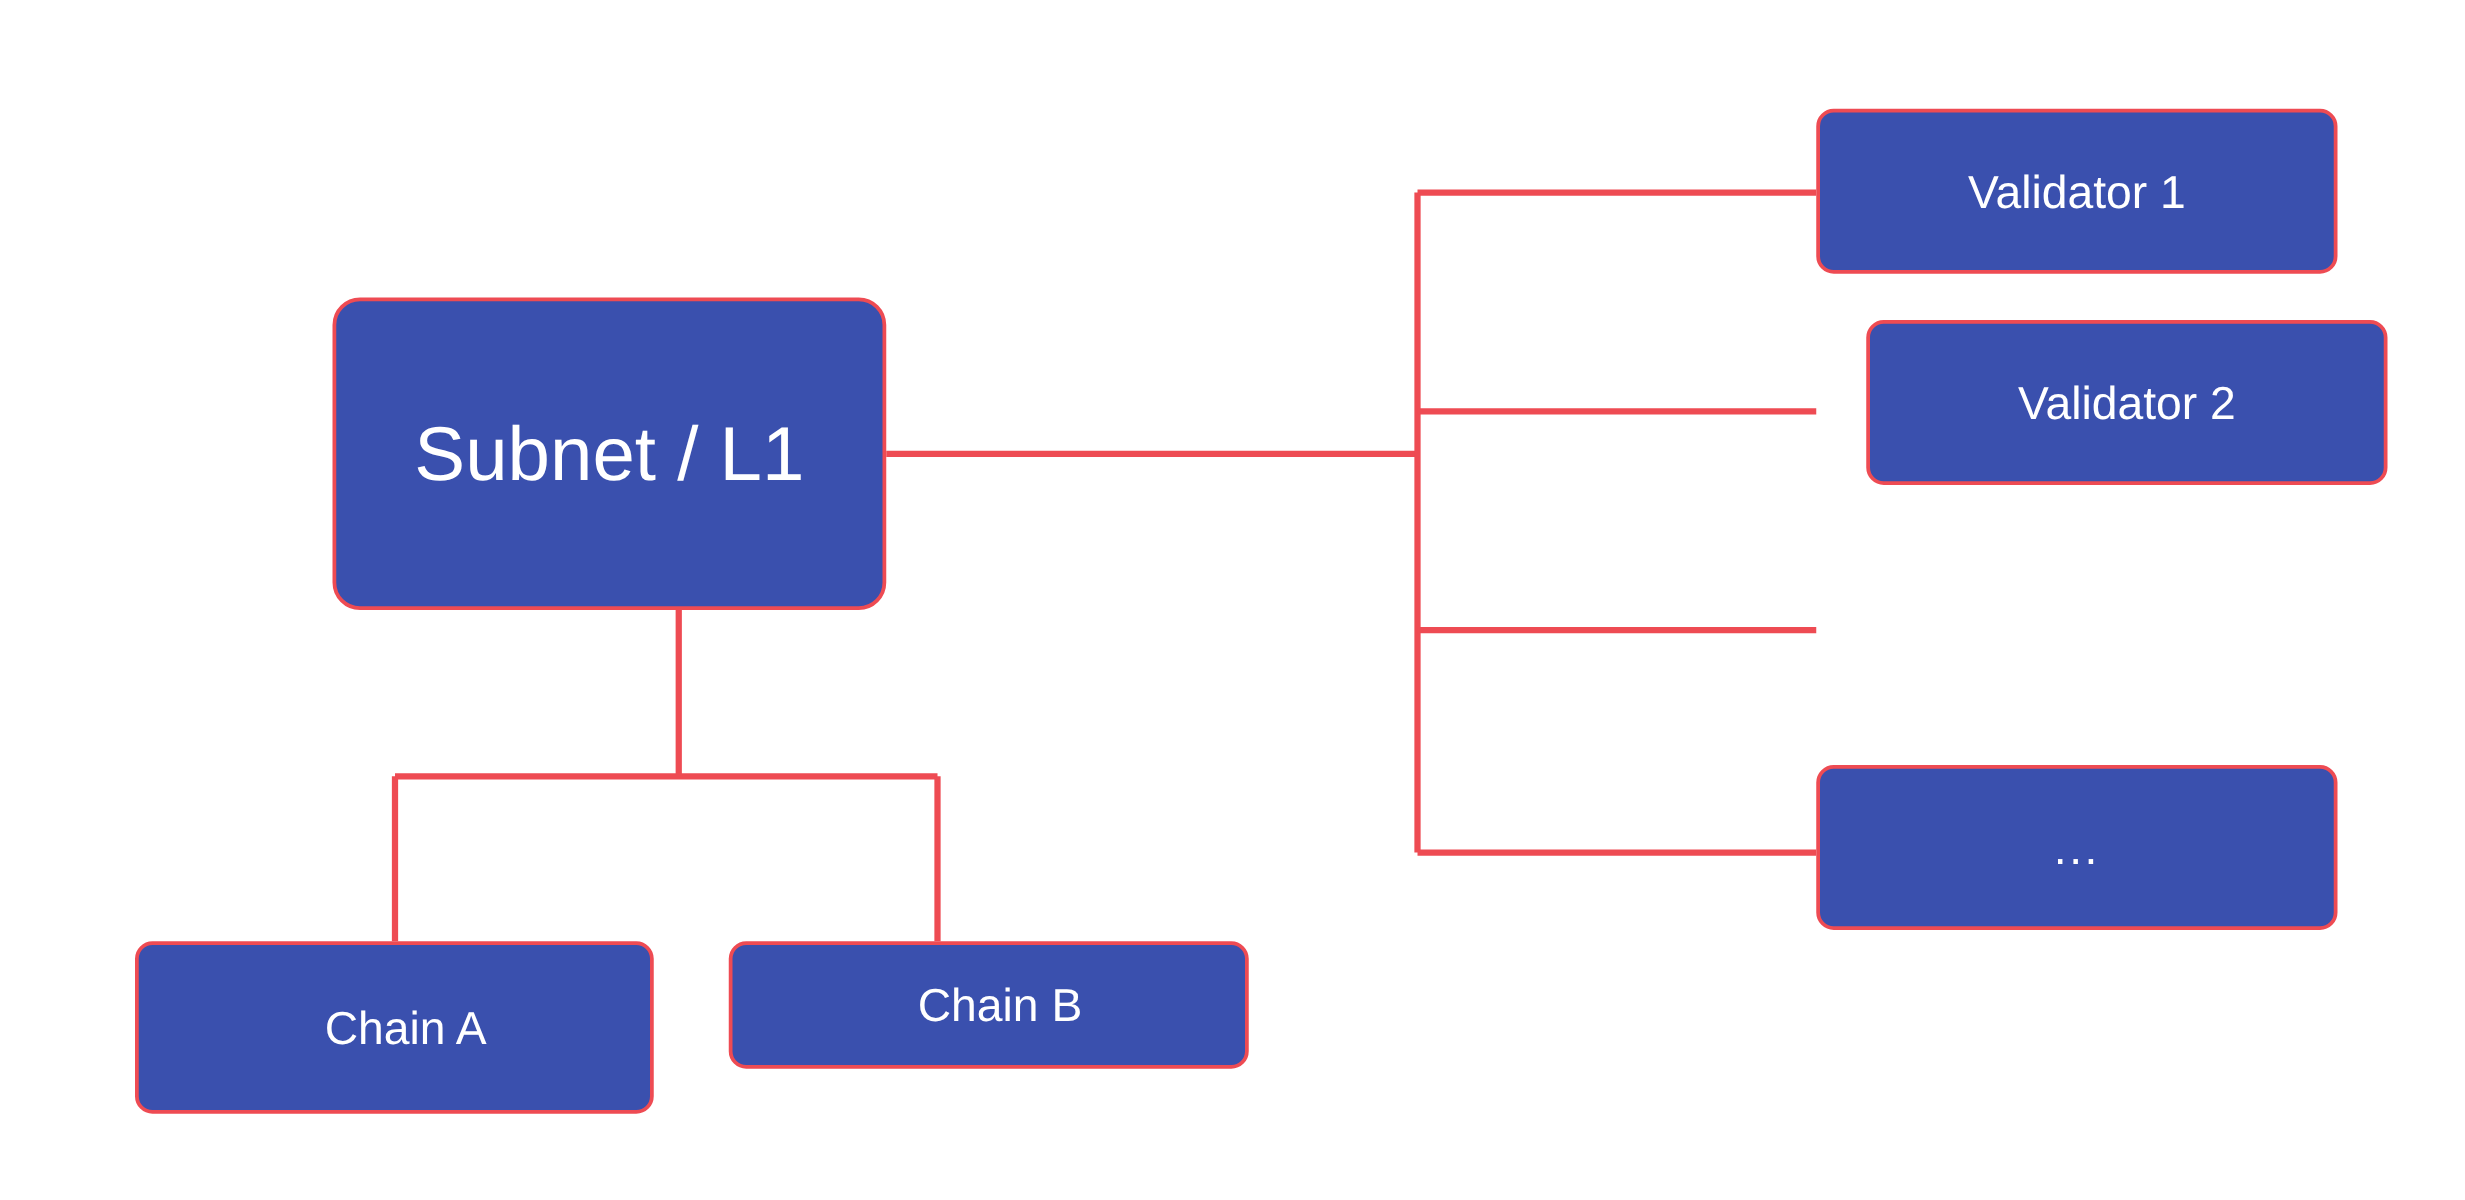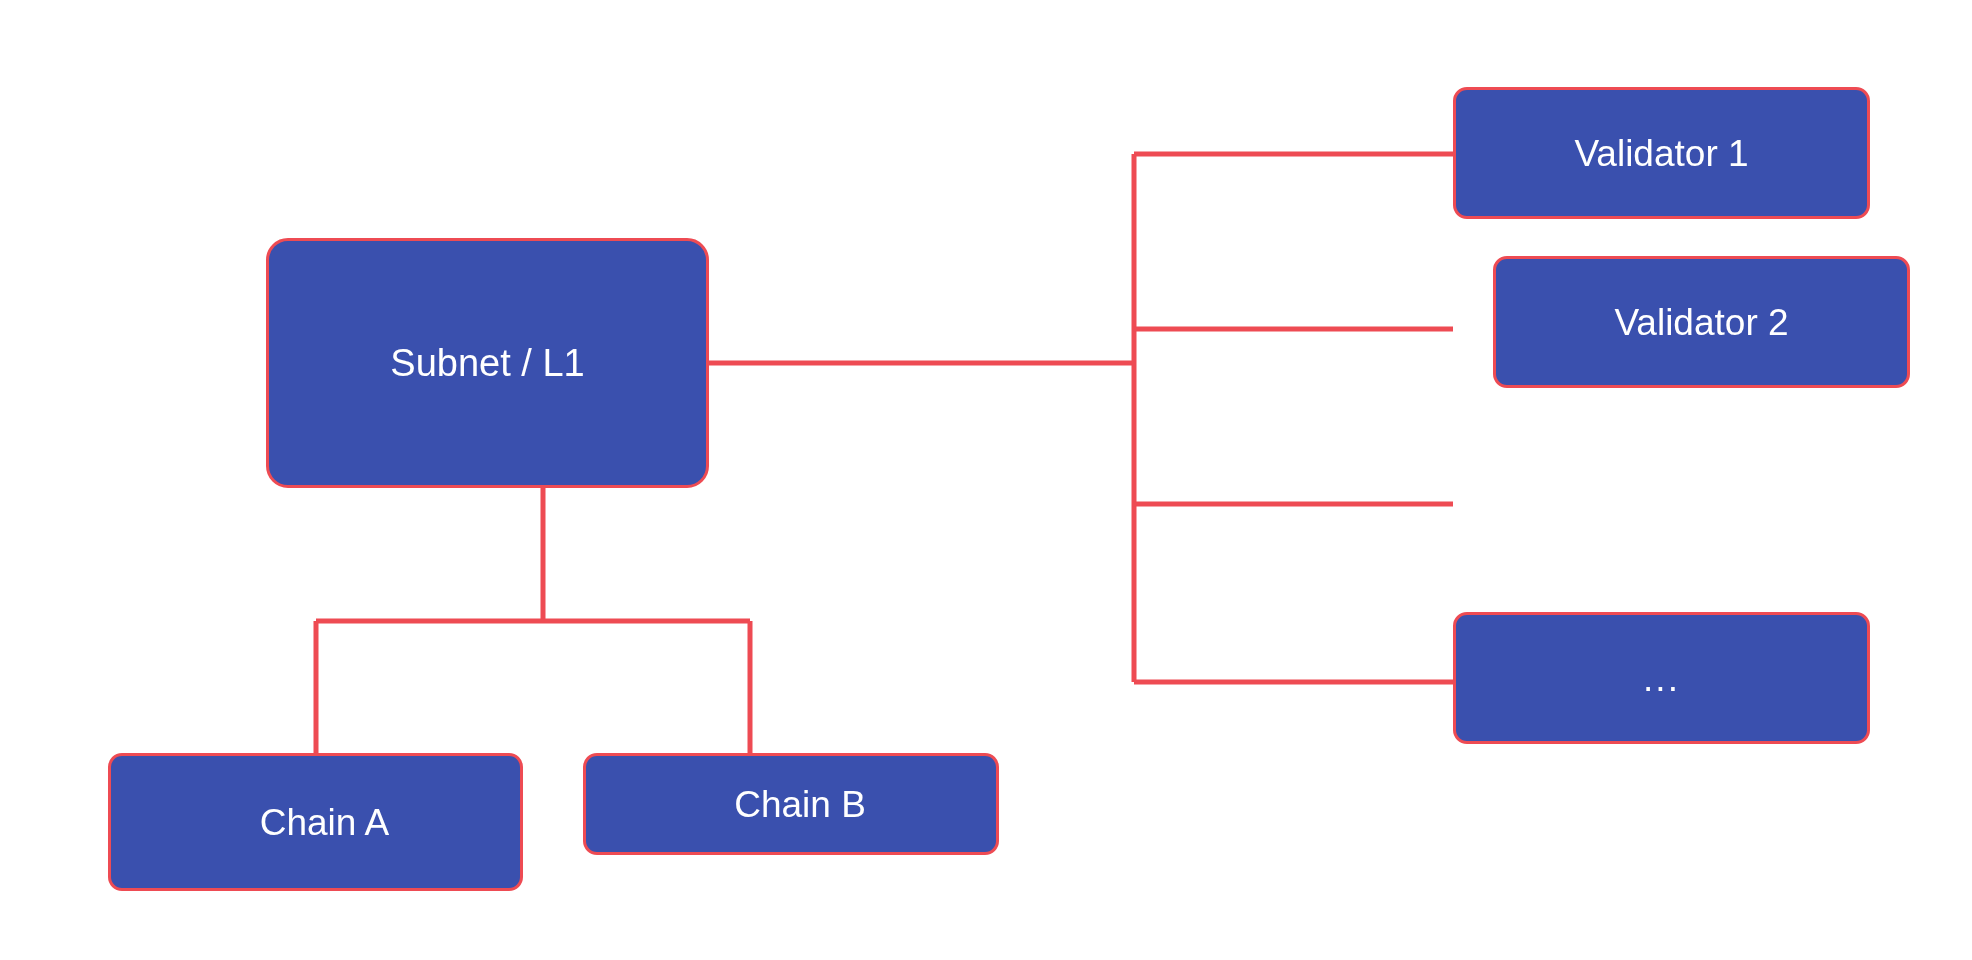--- a/index.html
+++ b/index.html
@@ -47,21 +47,21 @@
     text-align: center;
     white-space: nowrap;
   }
   #node-subnet {
     left: 266px;
     top: 238px;
     width: 443px;
     height: 250px;
     border-radius: 22px;
   }
-  #node-subnet .node-label { font-size: 38px; }
+  #node-subnet .node-label { font-size: 61px; }
 
   #node-chain-a {
     left: 108px;
     top: 753px;
     width: 415px;
     height: 138px;
   }
   #node-chain-b {
     left: 583px;
     top: 753px;

